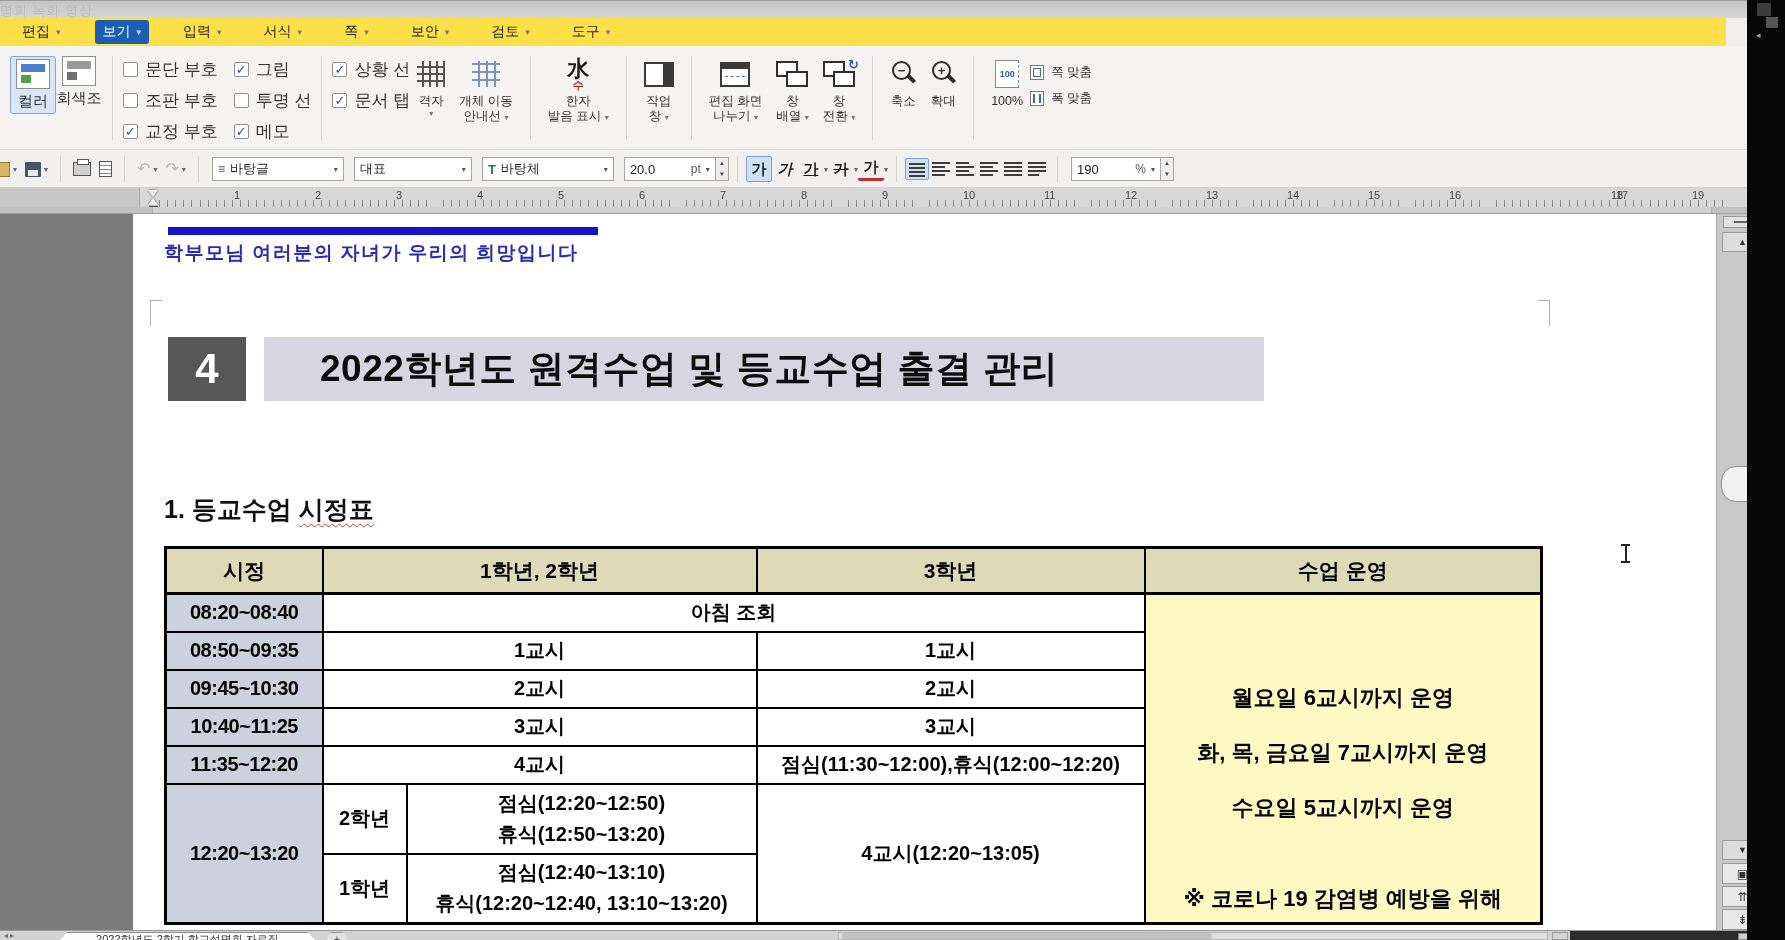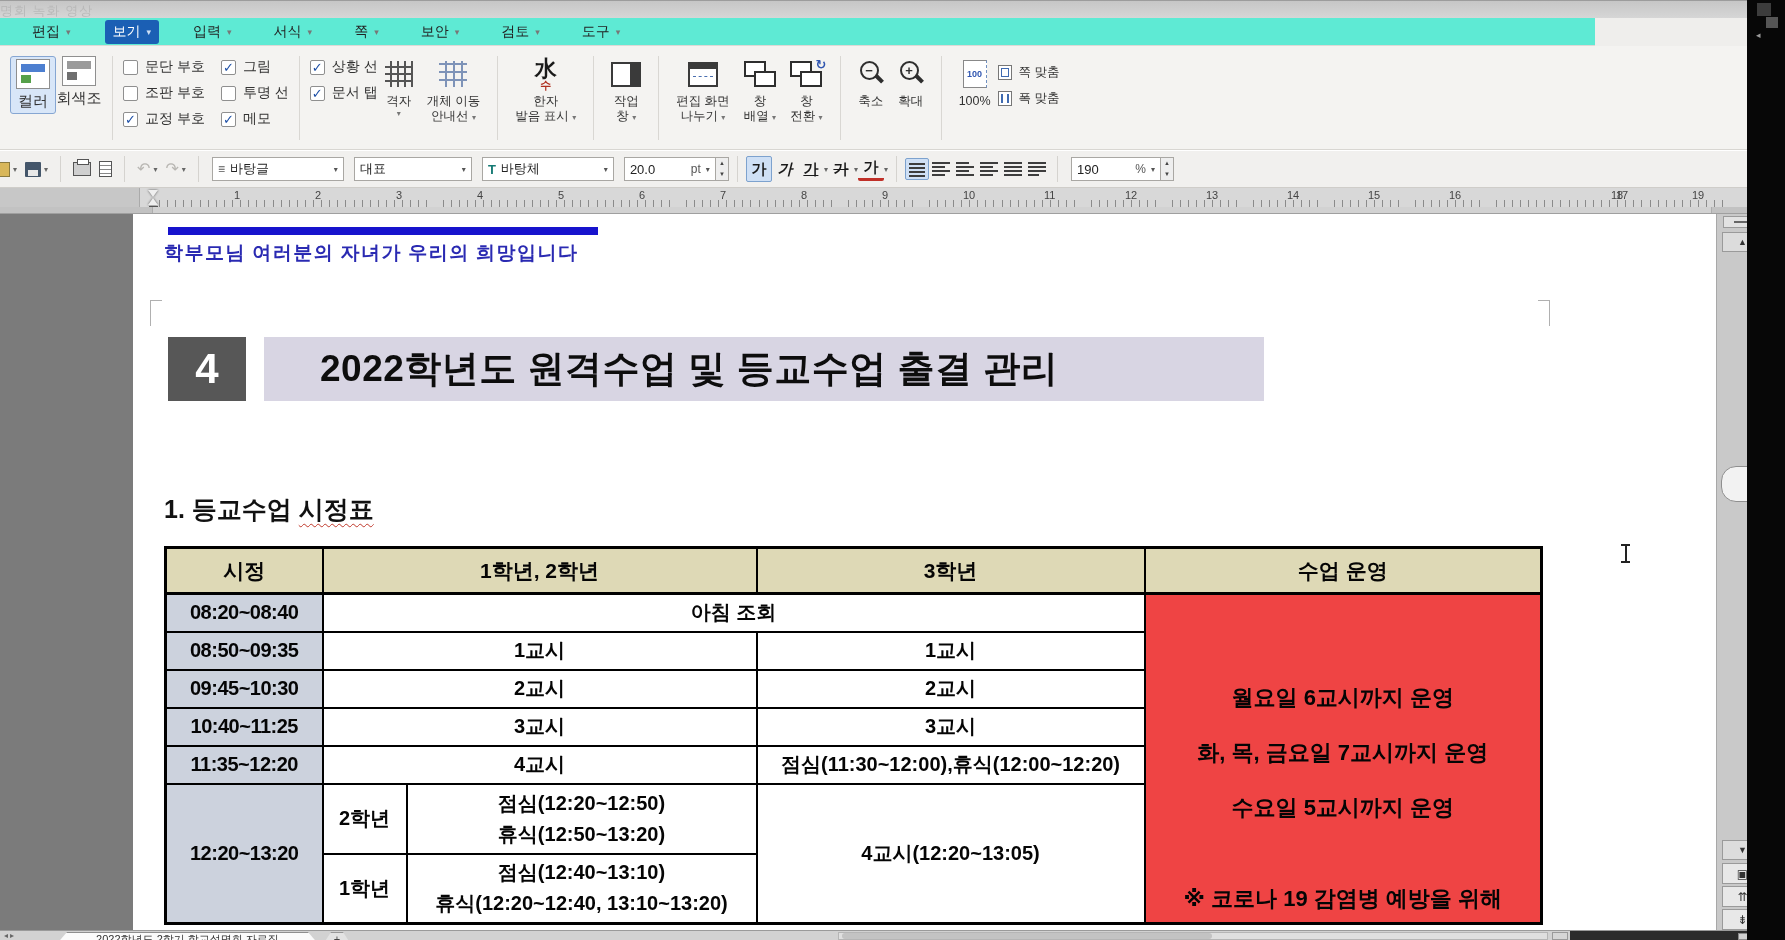--- a/index.html
+++ b/index.html
@@ -7,43 +7,43 @@
   body{font-family:"Liberation Sans","DejaVu Sans",sans-serif;background:#9a9a9a;position:relative}
   .screen{position:absolute;left:0;top:0;width:1785px;height:940px;background:#efeeec}
 
   
   .titlebar{position:absolute;left:0;top:0;width:1785px;height:18px;
     background:linear-gradient(#c6c6c6,#d6d6d6);border-top:1px solid #9c9c9c;overflow:hidden}
   .rec-label{position:absolute;left:-14px;top:1px;font-size:13px;color:#b9b9b9;letter-spacing:1px;white-space:nowrap}
   .win-title{position:absolute;left:0;right:290px;top:1px;text-align:center;font-size:13px;color:#9b9b9b;white-space:nowrap}
 
   
-  .menubar{position:absolute;left:0;top:18px;width:1595px;height:28px;background:#5eead4;
-    border-bottom:1px solid #dcdad6;display:flex;align-items:center;padding-left:24px;gap:26px}
+  .menubar{position:absolute;left:0;top:18px;width:1726px;height:28px;background:#fde047;
+    border-bottom:1px solid #dcdad6;display:flex;align-items:center;padding-left:14px;gap:26px}
   .menu-item{display:flex;align-items:center;gap:6px;font-size:14px;color:#222;padding:3px 8px;border-radius:3px;cursor:default}
   .menu-item .caret{font-size:9px;color:#777}
   .menu-item.active{background:#1b5fb4;color:#fff}
   .menu-item.active .caret{color:#cfe0f5}
 
   
   .ribbon{position:absolute;left:0;top:46px;width:1785px;height:104px;background:#f4f3f1;
     border-bottom:1px solid #d8d6d2;display:flex;align-items:flex-start;padding:8px 0 0 10px}
   .rsep{width:1px;height:84px;background:#d9d7d3;margin:2px 10px 0 10px;flex:none}
   .viewbtn{width:46px;display:flex;flex-direction:column;align-items:center;gap:3px;margin-top:2px;flex:none}
   .viewbtn .vicon{width:34px;height:30px;background:#fff;border:1px solid #8f8f8f;position:relative}
   .viewbtn .vicon i{position:absolute;left:4px;right:4px;top:4px;height:8px;background:#4d7fd0}
   .viewbtn .vicon u{position:absolute;left:4px;top:15px;width:10px;height:8px;background:#55a04a}
   .viewbtn.grey .vicon i{background:#9a9a9a}.viewbtn.grey .vicon u{background:#6f6f6f}
   .viewbtn span{font-size:15px;color:#333}
   .viewbtn.selected{background:#d8e6f8;border:1px solid #86a6d2;border-radius:3px;padding:2px}
   .cbcol{display:flex;flex-direction:column;gap:8px;margin-top:4px;flex:none}
   .cbrow{display:flex;align-items:center;gap:7px}
   .cbbox{width:15px;height:15px;background:#fff;border:1px solid #8f8f8f;border-radius:2px;
     font-size:13px;font-weight:bold;color:#1d4fa6;line-height:13px;text-align:center}
-  .cbrow span.lbl{font-size:14px;color:#333;white-space:nowrap}
+  .cbrow span.lbl{font-size:17px;color:#333;white-space:nowrap}
   .tool{display:flex;flex-direction:column;align-items:center;flex:none;margin:0 7px}
   .tool .ticon{height:40px;display:flex;align-items:center;justify-content:center}
   .tool .tlbl{font-size:12.5px;color:#333;line-height:15px;text-align:center;white-space:nowrap}
   .tool .caret{font-size:8px;color:#777;line-height:10px}
   .gridicon{width:28px;height:26px;
     background:repeating-linear-gradient(90deg,transparent 0 5px,#555 5px 7px),
                repeating-linear-gradient(0deg,transparent 0 5px,#555 5px 7px)}
   .gridicon.blue{background:repeating-linear-gradient(90deg,transparent 0 6px,#7e93b8 6px 8px),
                repeating-linear-gradient(0deg,transparent 0 6px,#7e93b8 6px 8px)}
   .hanja{display:flex;flex-direction:column;align-items:center;line-height:1}
@@ -143,21 +143,21 @@
     font-size:20px;font-weight:700;color:#050505;overflow:hidden;white-space:nowrap}
   tr.hrow{height:46px}
   tr.hrow td{background:#ded9b6;border-bottom:3px solid #000;font-size:21px}
   tr.brow{height:38px}
   tr.tall{height:70px}
   td.tcol{background:#ccd2dd;letter-spacing:-0.5px}
   td.cell-sm{font-size:18px;font-weight:600}
   td.grade{font-size:19px}
   td.lunch{font-size:19px;font-weight:600;line-height:1.55}
   td.g3big{font-size:21px}
-  td.opcell{vertical-align:top;background:#ef4444}
+  td.opcell{vertical-align:top;background:#fef9c3}
   .opwrap{display:flex;flex-direction:column;align-items:center;padding-top:80px}
   .opline{font-size:22px;font-weight:700;color:#050505;line-height:30px;margin-bottom:25px;white-space:nowrap}
   .opnote{font-size:22px;font-weight:700;color:#050505;margin-top:36px;white-space:nowrap}
 
   
   .vscroll{position:absolute;left:1716px;top:214px;width:52px;height:716px;background:#c9c9c9;border-left:1px solid #a8a8a8}
   .vs-split{position:absolute;left:6px;right:6px;top:2px;height:12px;background:#e2e2e2;border:1px solid #9a9a9a;
     display:flex;align-items:center;justify-content:center}
   .vs-split i{width:18px;height:2px;background:#666}
   .vs-btn{position:absolute;left:5px;right:5px;height:20px;background:#dcdcdc;border:1px solid #9a9a9a;

